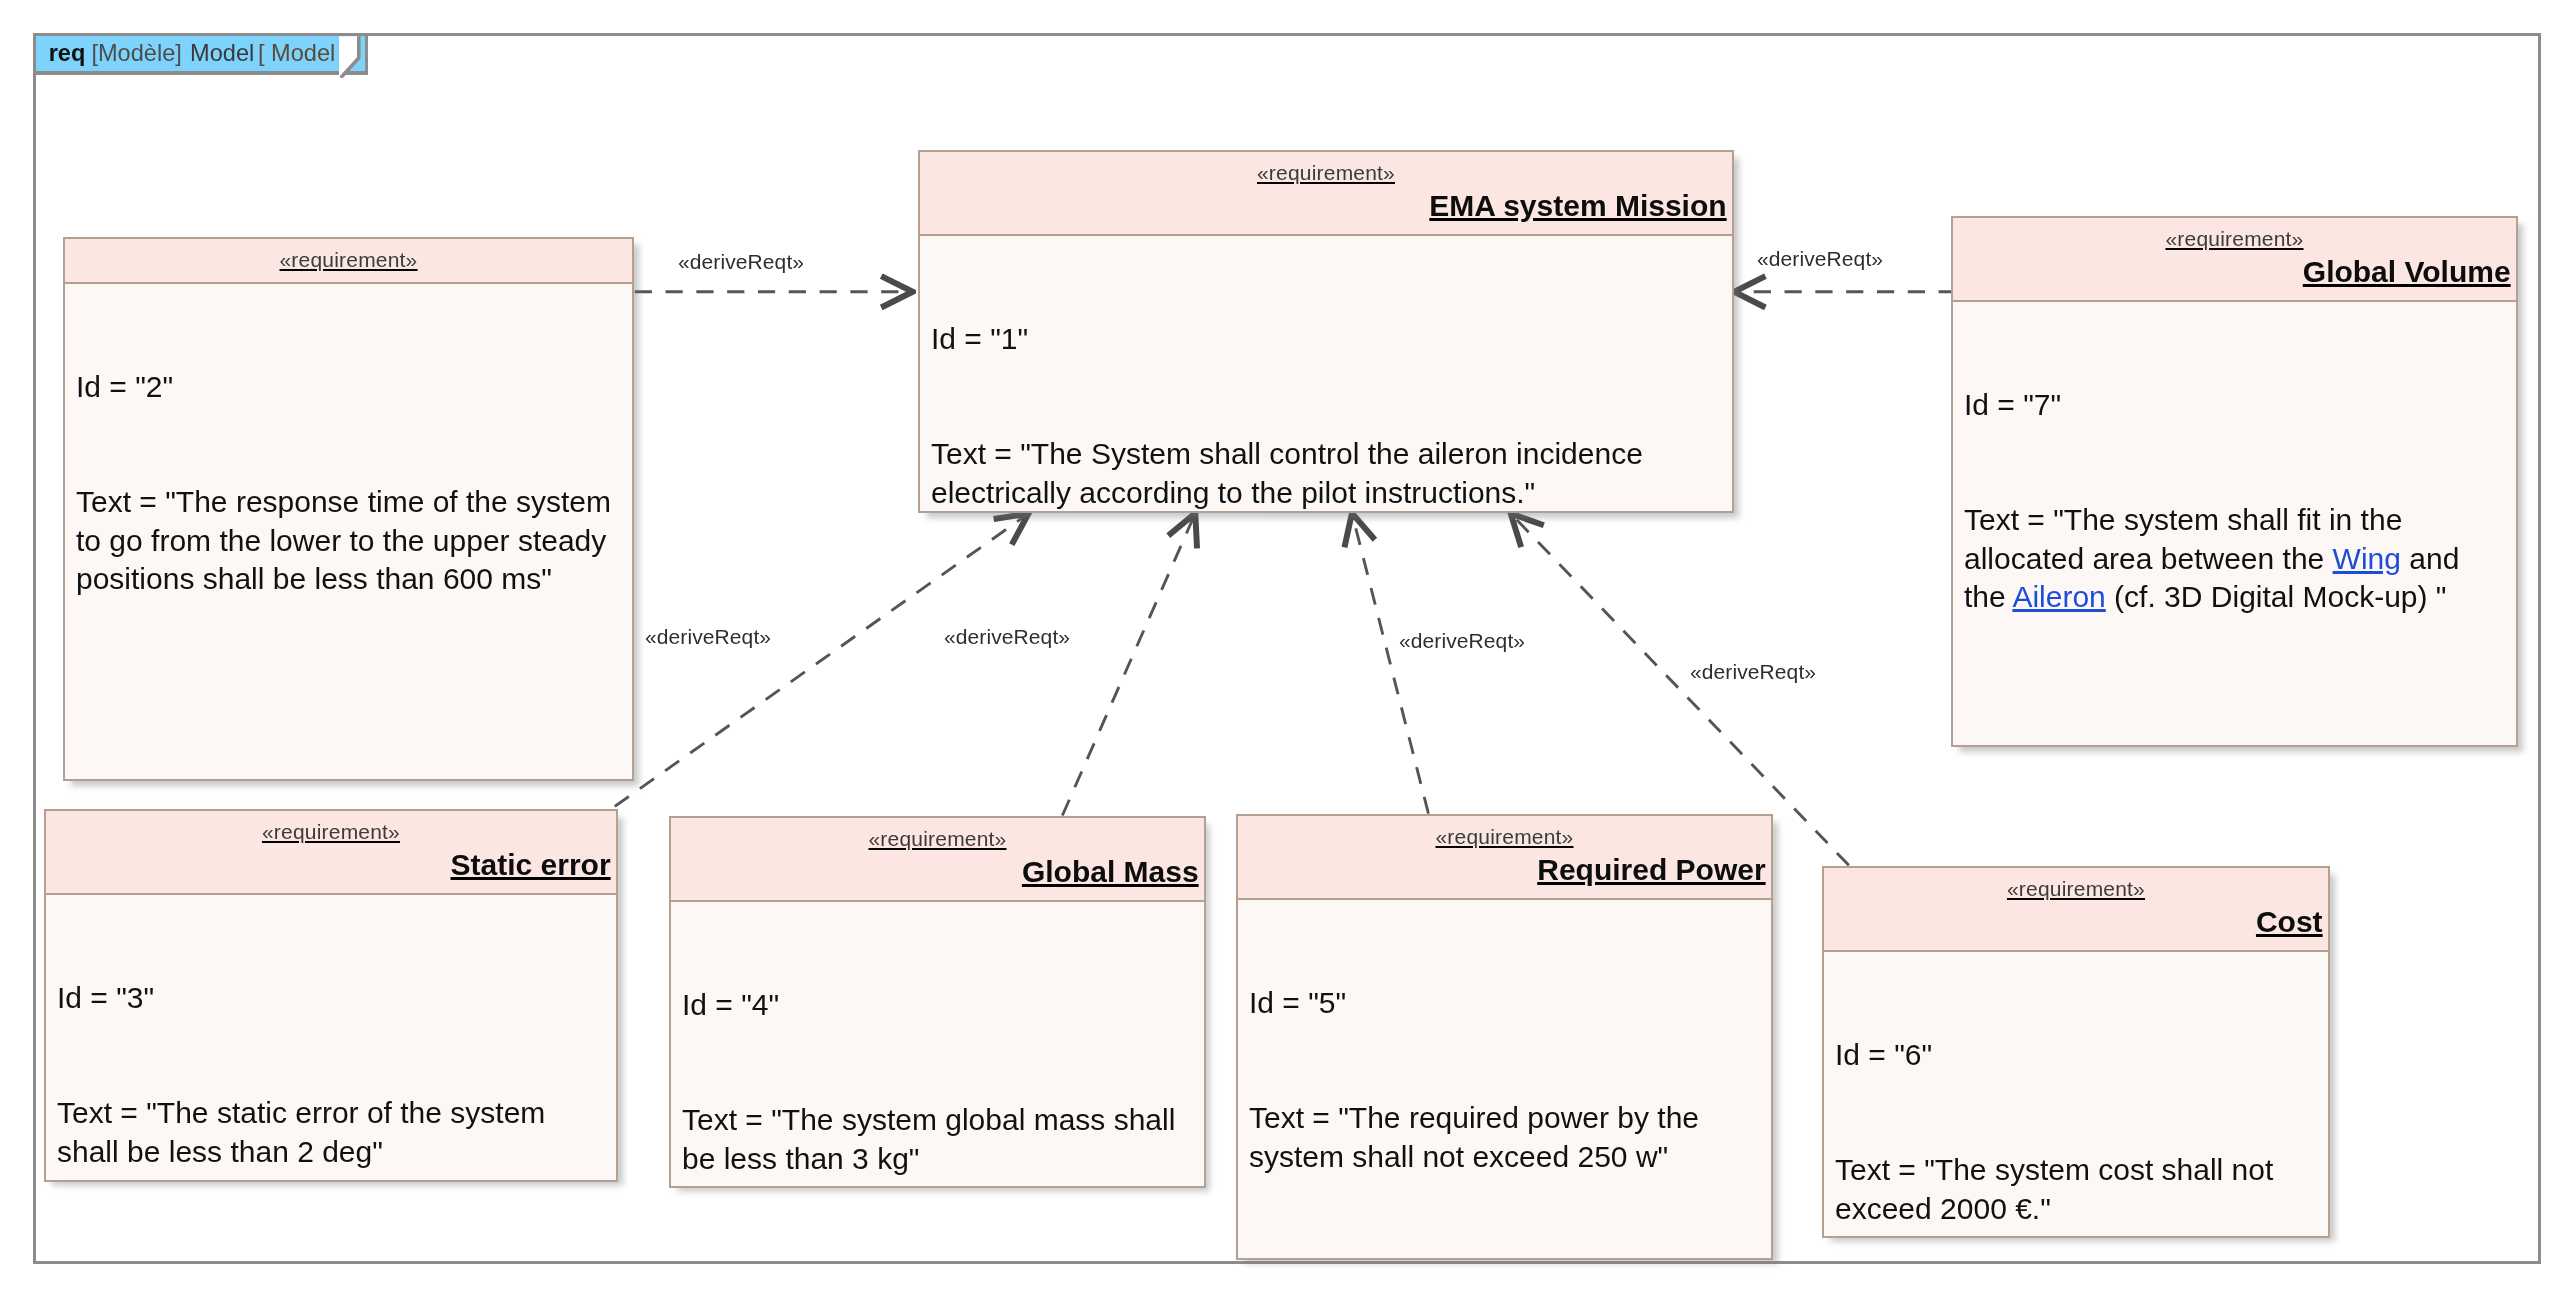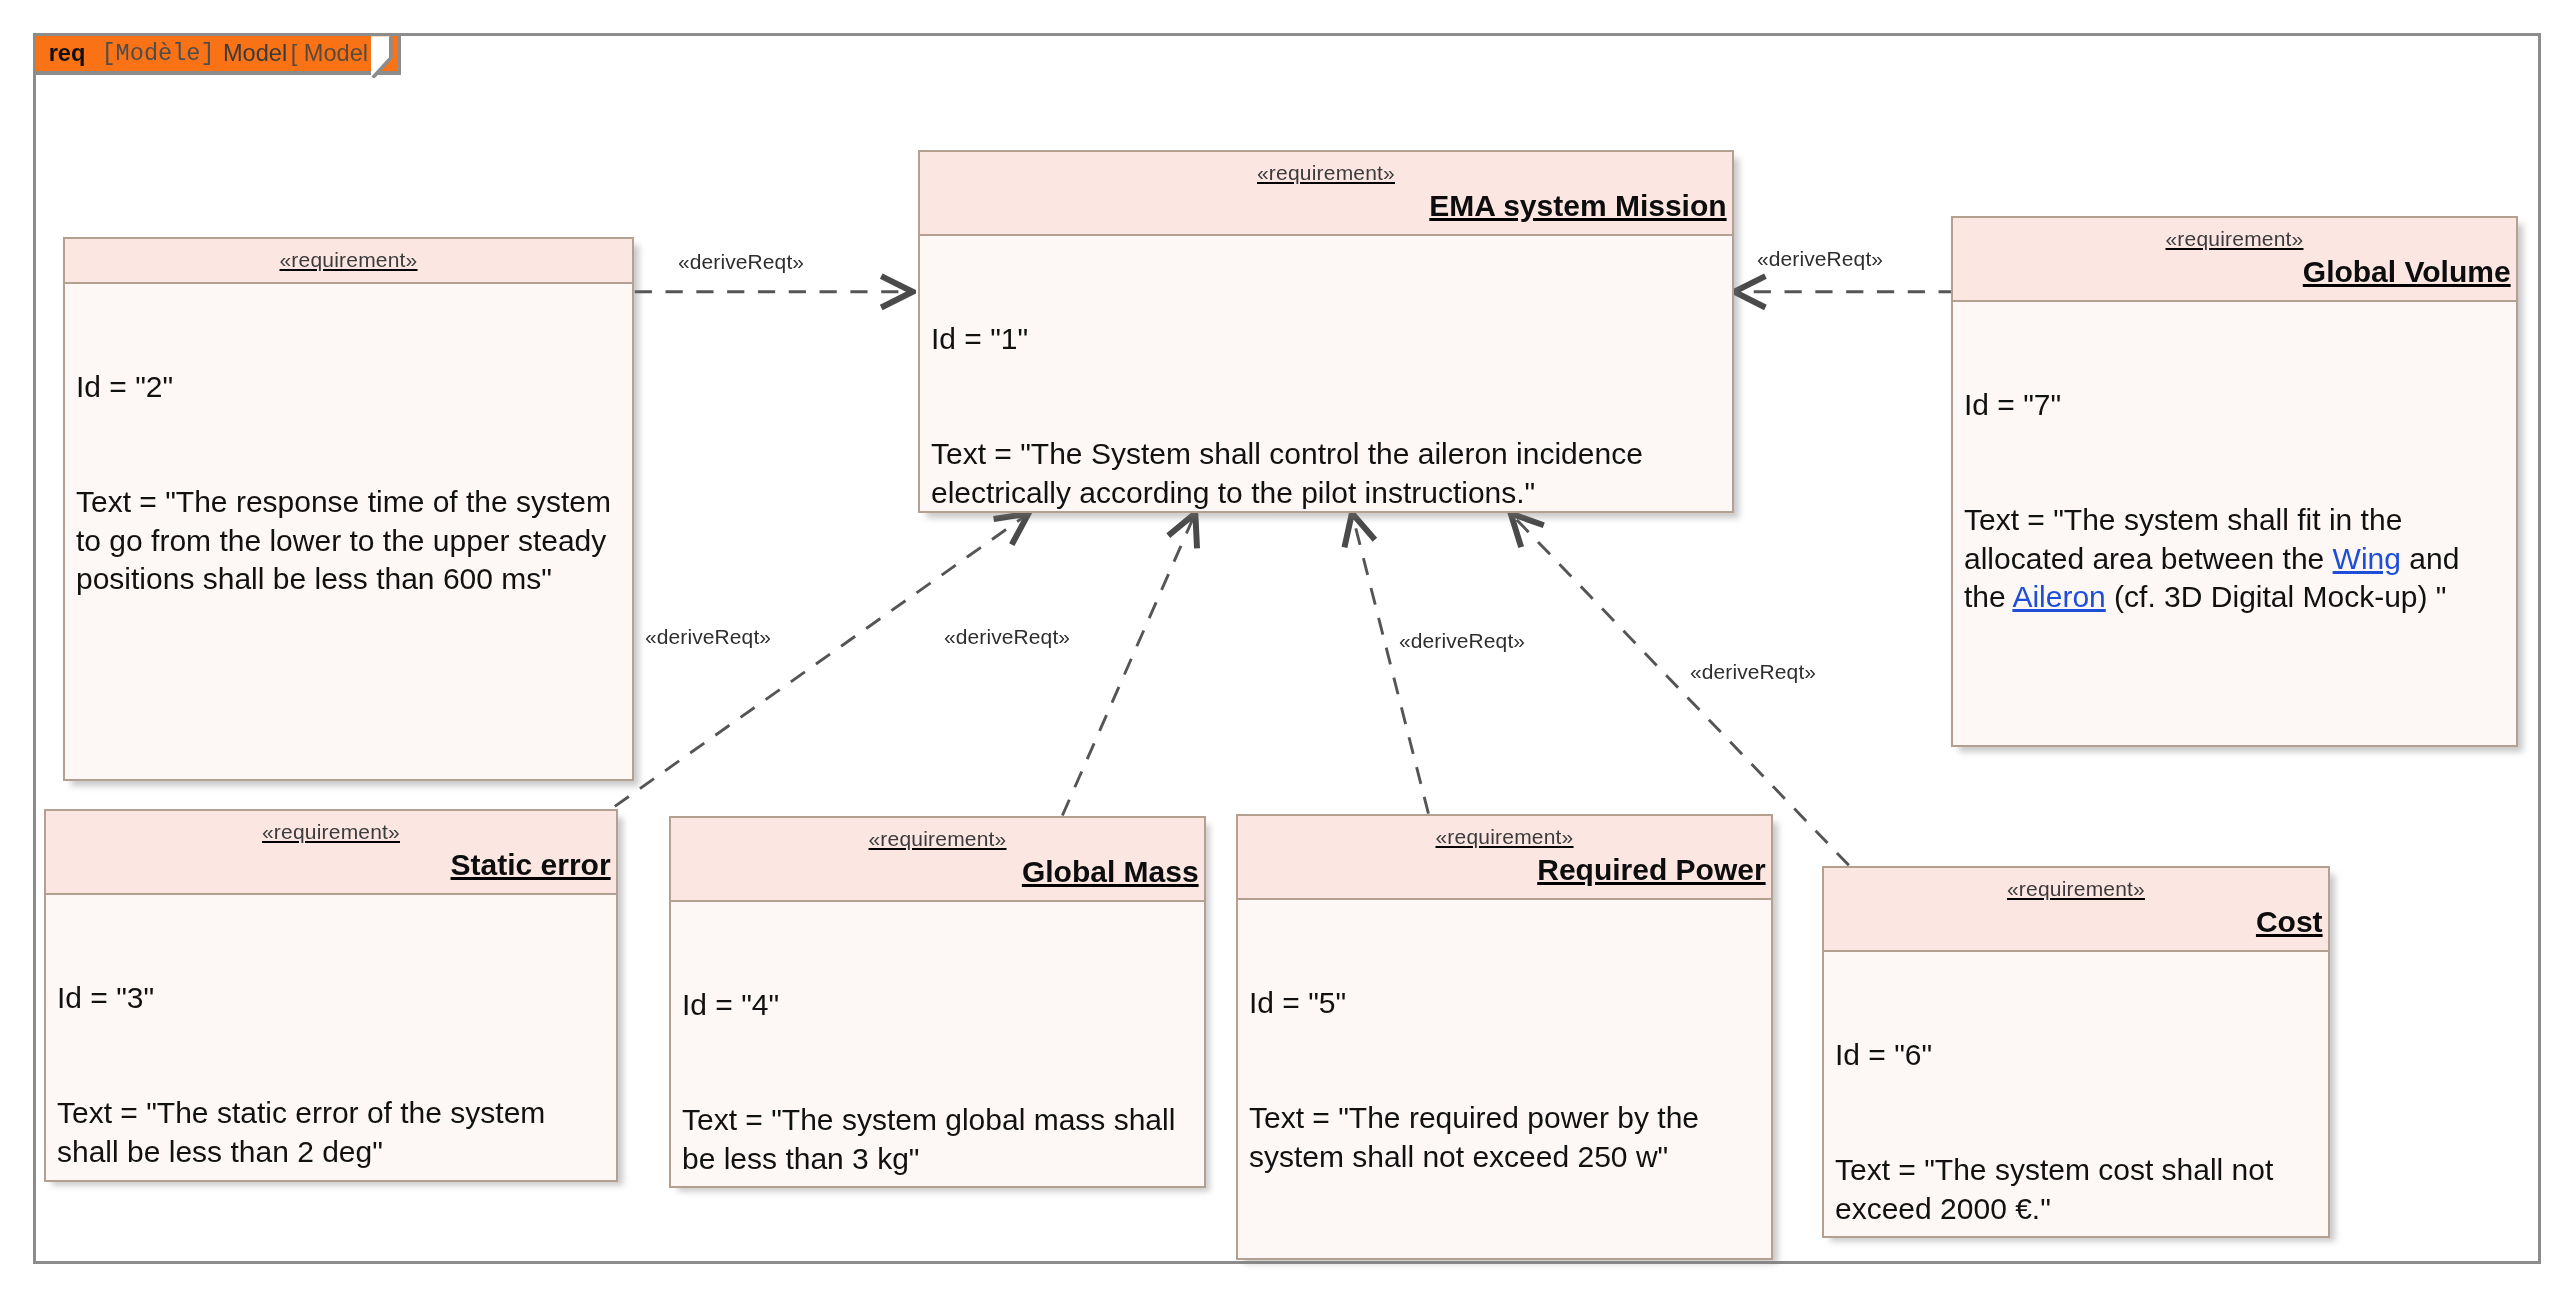--- a/index.html
+++ b/index.html
@@ -6,31 +6,31 @@
   body{width:2576px;height:1312px;position:relative;overflow:hidden;
        font-family:"Liberation Sans","DejaVu Sans",sans-serif;}
 
   
   #frame{
     position:absolute;left:33px;top:33px;width:2508px;height:1231px;
     border:3.6px solid #8c8c8c;background:#ffffff;box-sizing:border-box;
   }
   #frame-tab{
     position:absolute;left:33px;top:33px;height:42px;
-    border:3.6px solid #8c8c8c;border-bottom-width:4.5px;background:#f97316;
+    border:3.6px solid #8c8c8c;border-bottom-width:4.5px;background:#7dd3fc;
     box-sizing:border-box;padding:0 16.3px 0 12.7px;
     display:flex;align-items:center;white-space:nowrap;
     font-size:23.6px;color:#222;
   }
   #frame-tab .corner{
     position:absolute;right:-0.9px;top:0;width:27px;height:42px;overflow:hidden;
   }
   #frame-tab .corner svg{display:block;}
   #tab-kw{font-weight:bold;color:#111;}
-  #tab-model{color:#4d4d4d;margin-left:16px;font-family:Liberation Mono, monospace;}
+  #tab-model{color:#4d4d4d;margin-left:6px;}
   #tab-name{color:#3a3a3a;margin-left:8.2px;}
   #tab-ctx{color:#5a4a3a;margin-left:3.6px;}
 
   
   #edges{position:absolute;left:0;top:0;width:2576px;height:1312px;
          pointer-events:none;}
 
   
   .req{
     position:absolute;box-sizing:border-box;

